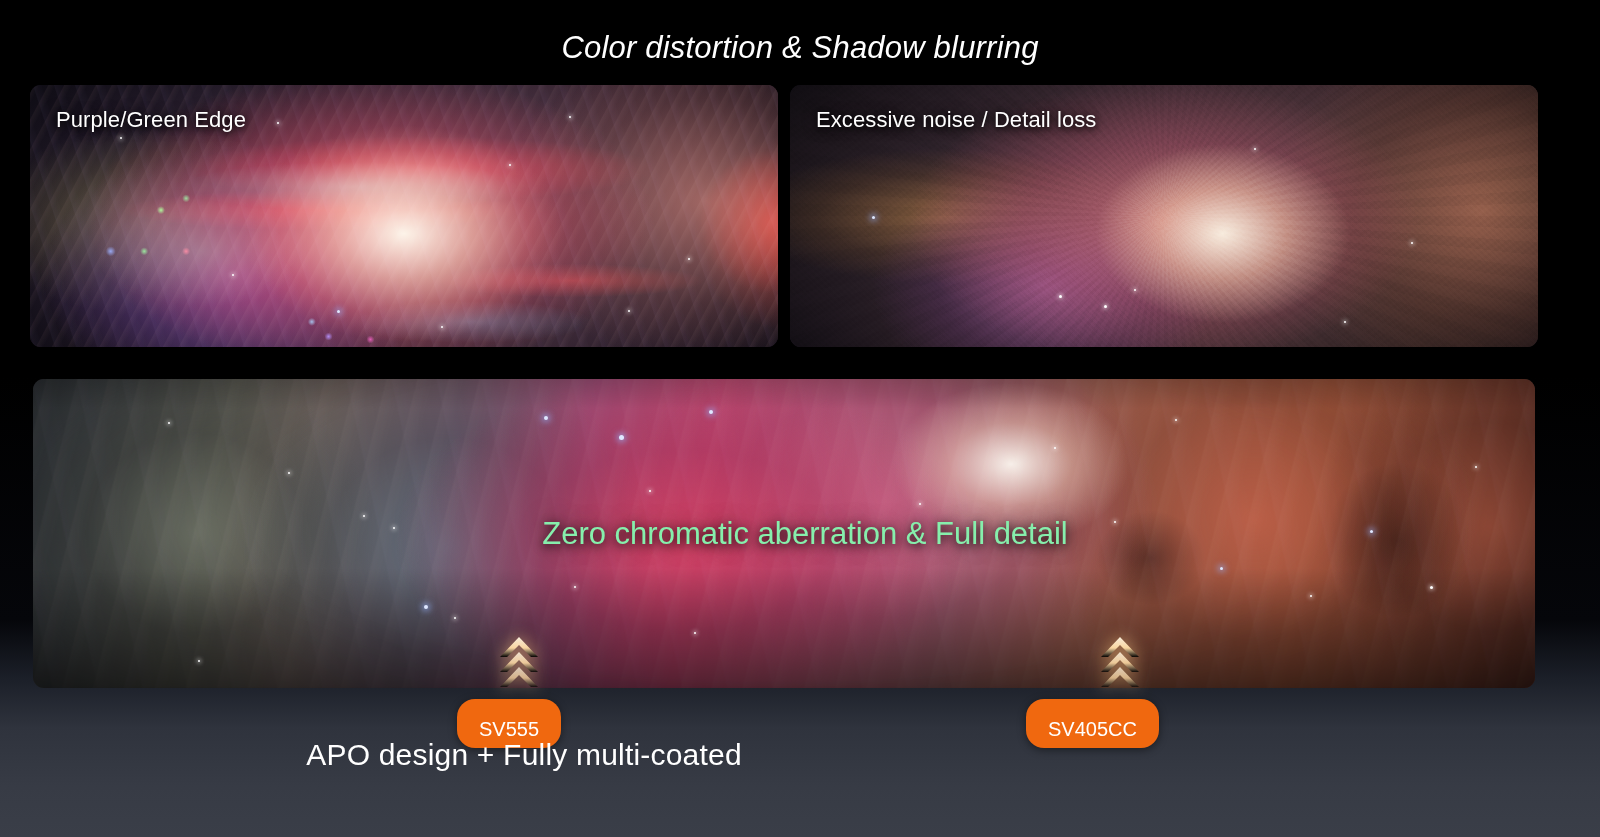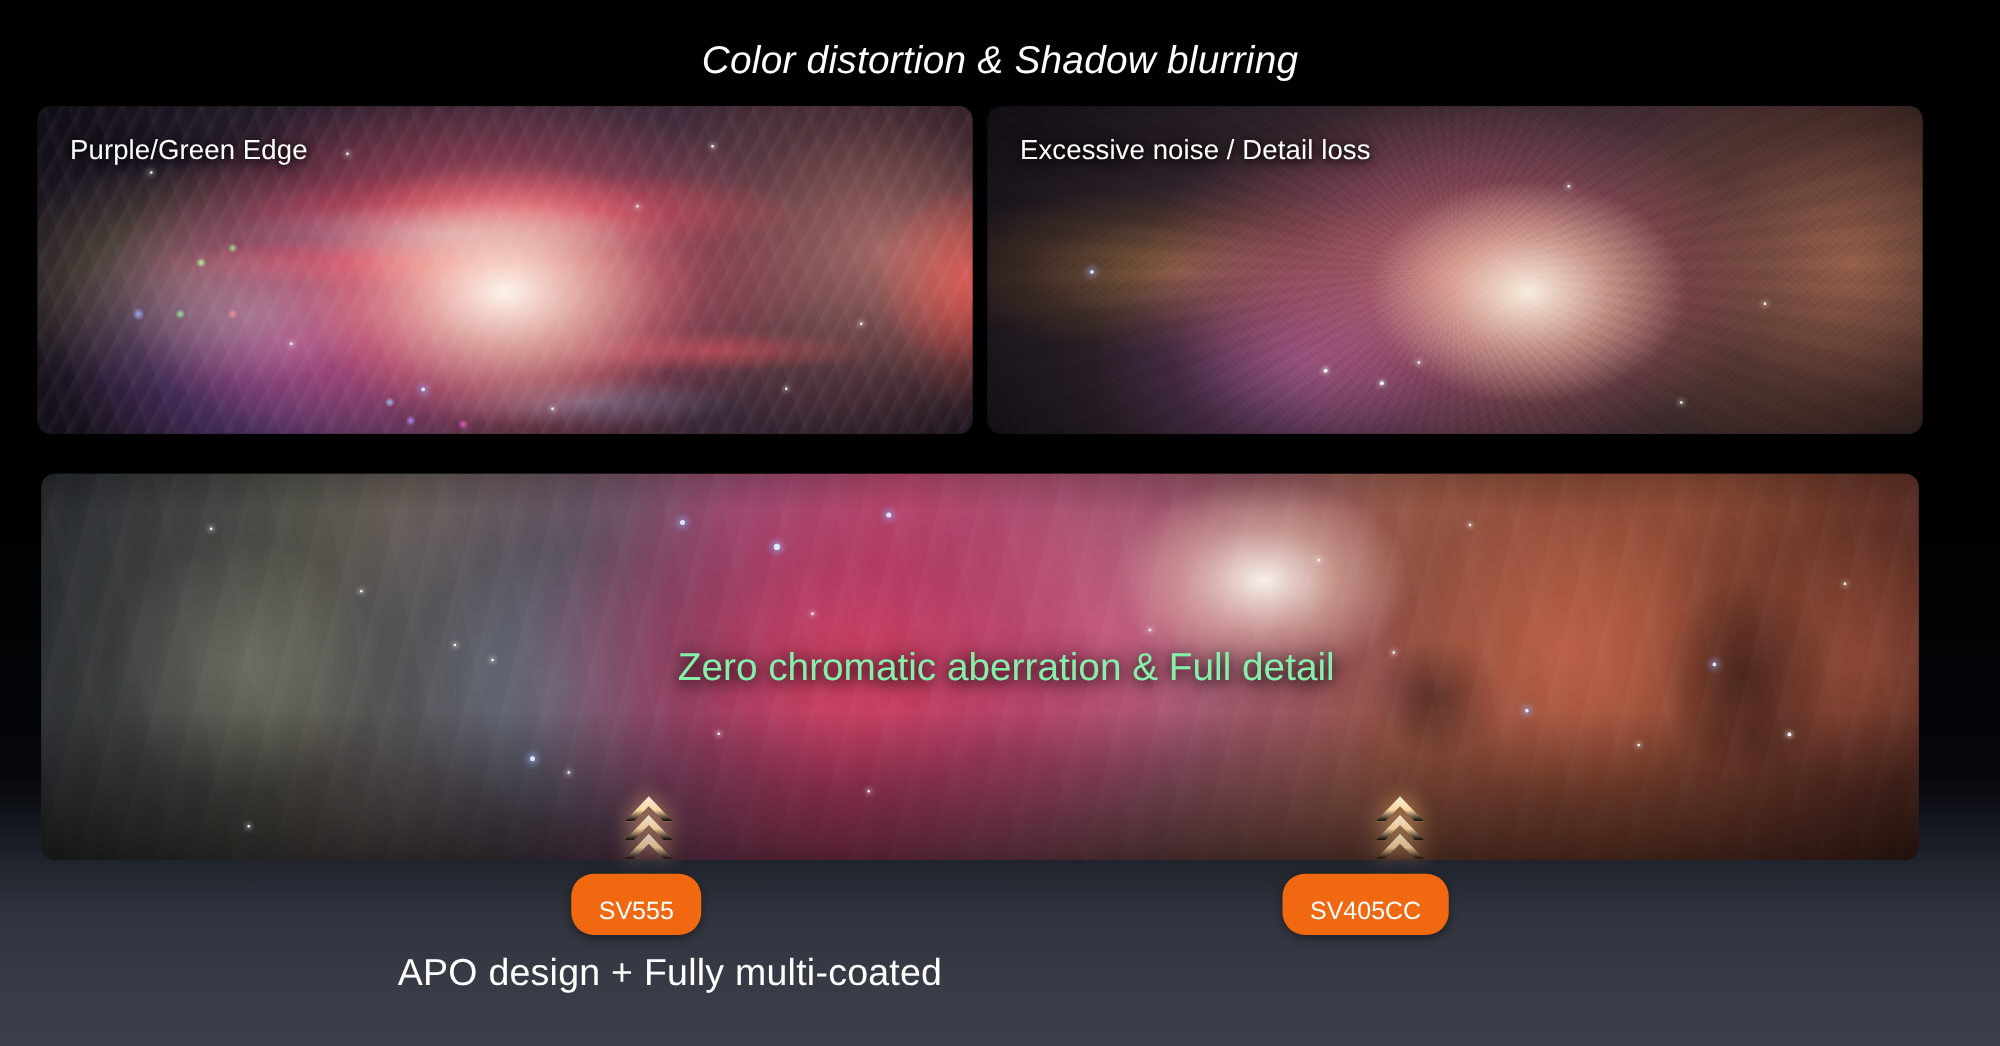--- a/index.html
+++ b/index.html
@@ -210,21 +210,21 @@
   .badge-1 { left:457px; top:699px; }
   .badge-2 { left:1026px; top:699px; }
 
   
   .foot {
     position:absolute; top:738px;
     color:#ffffff; font-size:30px; font-weight:400;
     text-align:center; white-space:nowrap;
     letter-spacing:.2px;
   }
-  .foot-1 { left:16px; width:1040px;margin-top:24px; }
+  .foot-1 { left:4px; width:1040px; }
   .foot-2 { left:760px; width:720px; }
 </style>
 </head>
 <body>
 
 <div id="stage">
 
   <div class="title">Color distortion &amp; Shadow blurring</div>
 
   <div class="panel panel-top-left">

